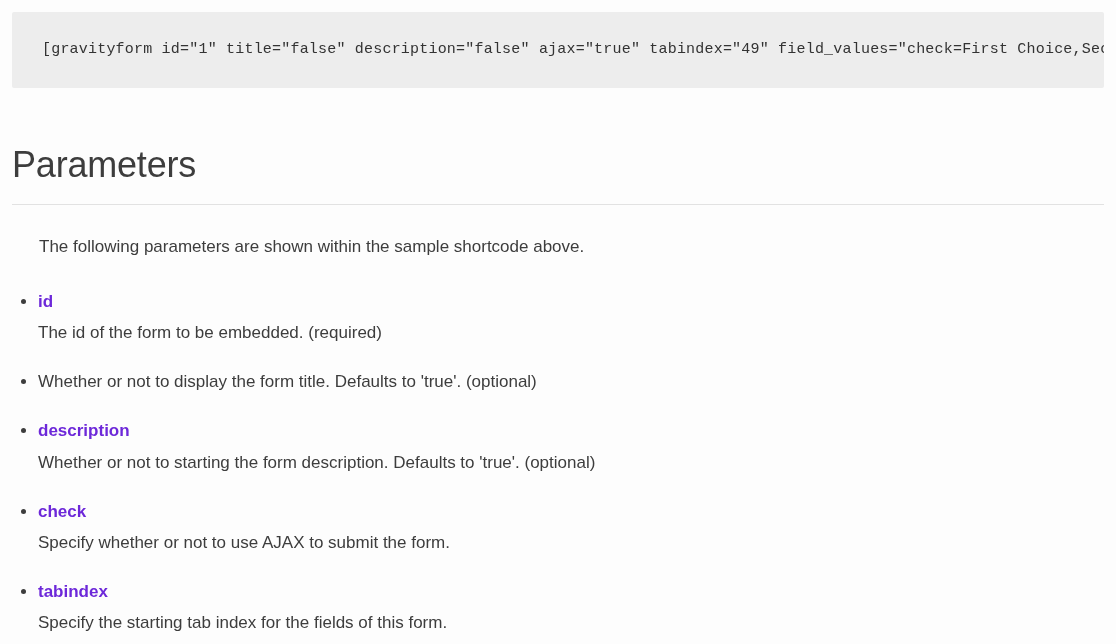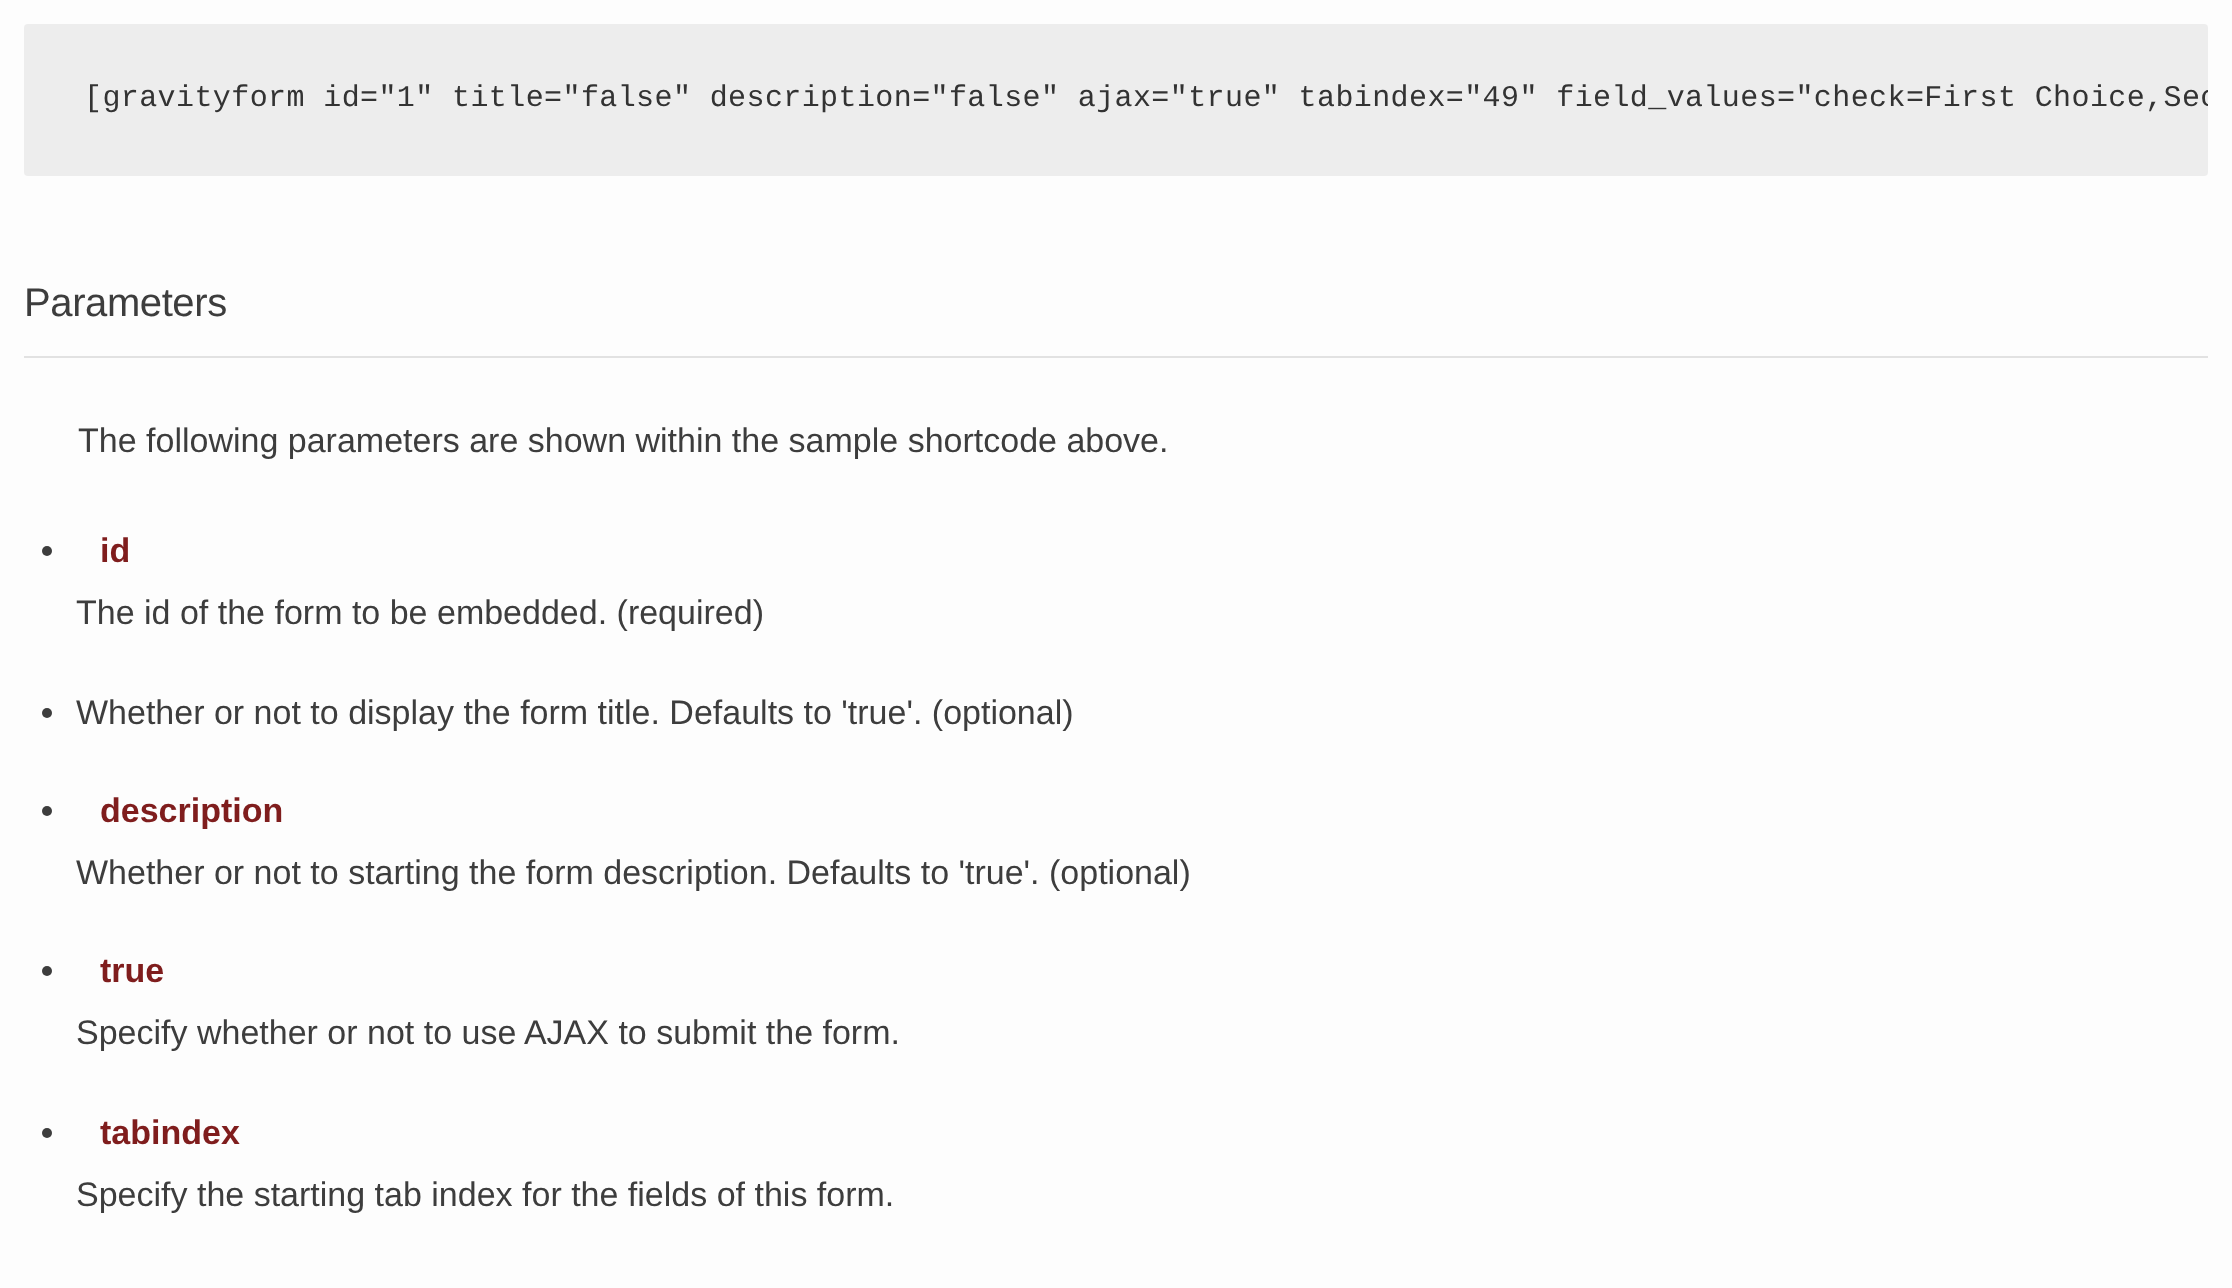--- a/index.html
+++ b/index.html
@@ -21,21 +21,21 @@
     font-family: "SFMono-Regular", Consolas, "Liberation Mono", Menlo, monospace;
     font-size: 15px;
     white-space: nowrap;
     overflow: hidden;
     color: #333;
     border-radius: 2px;
     margin-bottom: 48px;
     letter-spacing: 0.2px;
   }
   h2.section-heading {
-    font-size: 20px;
+    font-size: 36px;
     font-weight: 400;
     color: #3d3d3d;
     padding-bottom: 10px;
     border-bottom: 1px solid #e2e2e2;
     margin-bottom: 28px;
     letter-spacing: -0.2px;
   }
   .intro {
     margin-bottom: 28px;
     color: #3d3d3d;
@@ -46,22 +46,21 @@
     padding-left: 26px;
   }
   ul.params > li {
     margin-bottom: 22px;
     color: #3d3d3d;
   }
   .param-name {
     font-weight: 700;
     display: block;
     margin-bottom: 4px;
-    color: #7f1d1d;
-    margin-left: 12px;
+    color: #6d28d9;
   }
   .param-desc {
     color: #3d3d3d;
   }
   .param-note {
   }
 </style>
 </head>
 <body>
 
@@ -83,21 +82,21 @@
     <span class="param-desc"><span>The id of the form to be embedded. </span><span class="param-note">(required)</span></span>
   </li>
   <li>
     <span class="param-desc"><span>Whether or not to display the form title. Defaults to 'true'. </span><span class="param-note">(optional)</span></span>
   </li>
   <li>
     <span class="param-name">description</span>
     <span class="param-desc"><span>Whether or not to starting the form description. Defaults to 'true'. </span><span class="param-note">(optional)</span></span>
   </li>
   <li>
-    <span class="param-name">true</span>
+    <span class="param-name">check</span>
     <span class="param-desc">Specify whether or not to use AJAX to submit the form.</span>
   </li>
   <li>
     <span class="param-name">tabindex</span>
     <span class="param-desc">Specify the starting tab index for the fields of this form.</span>
   </li>
 
 </ul>
 
 </body></html>

